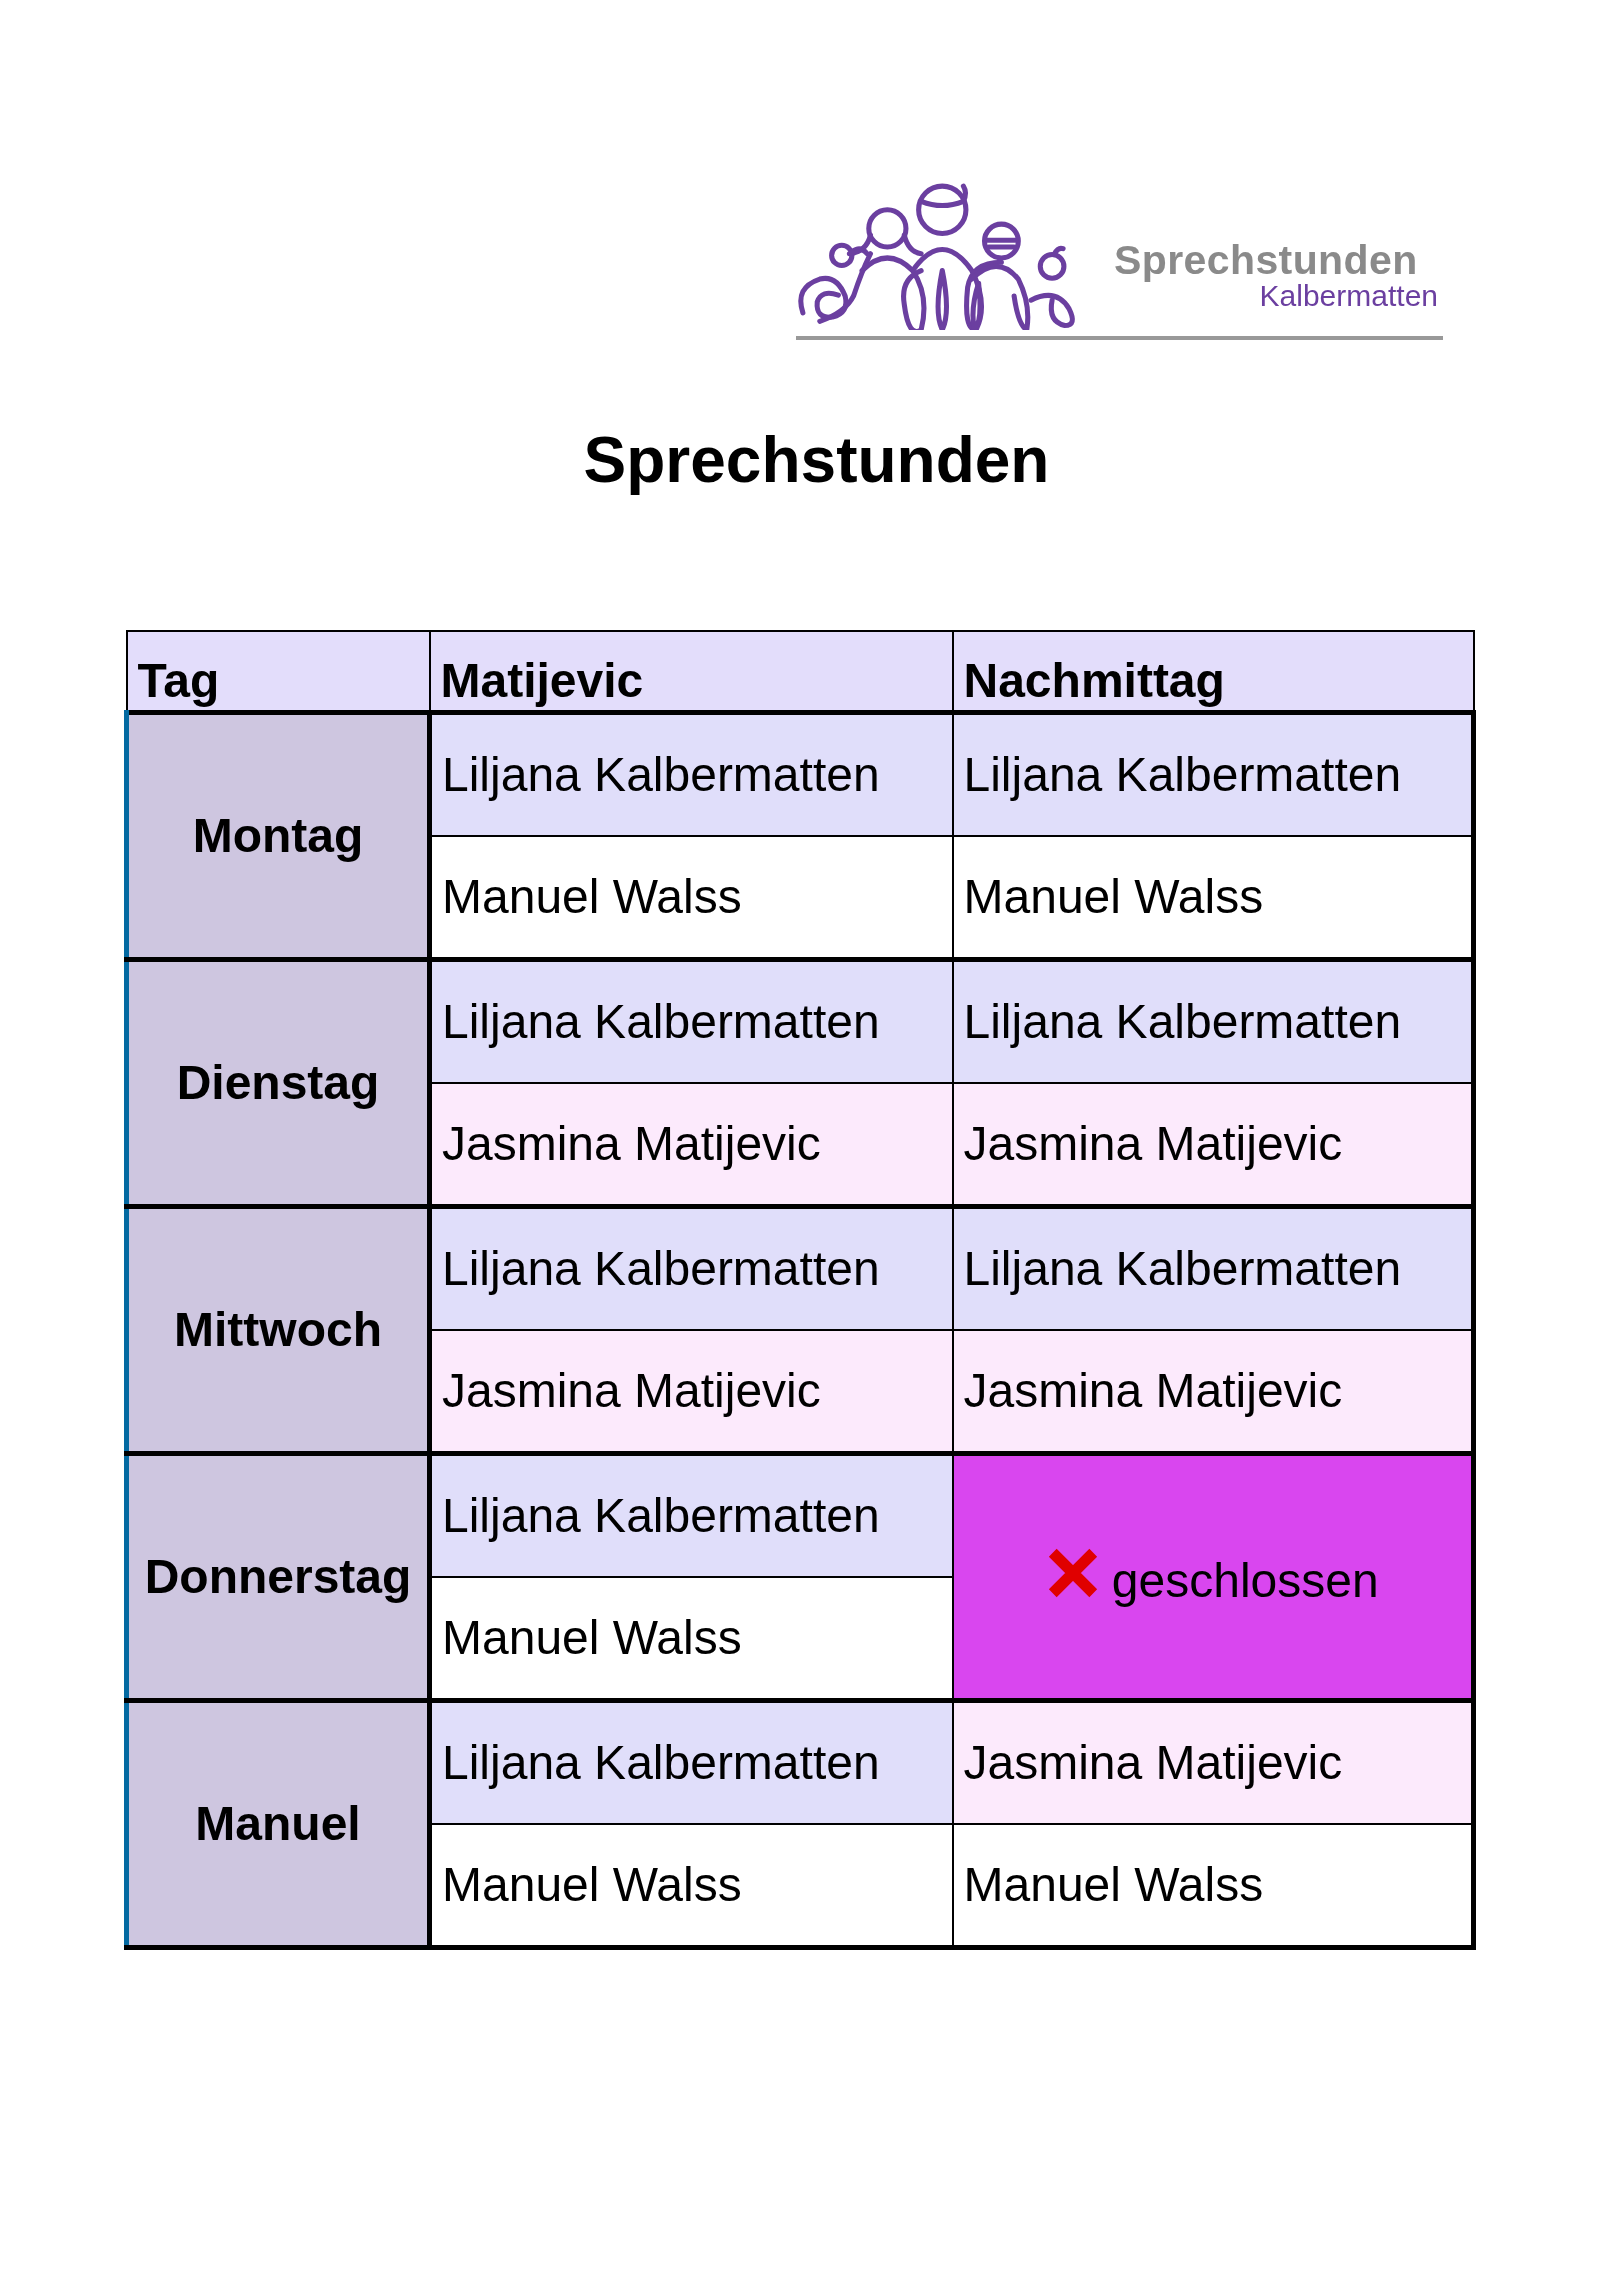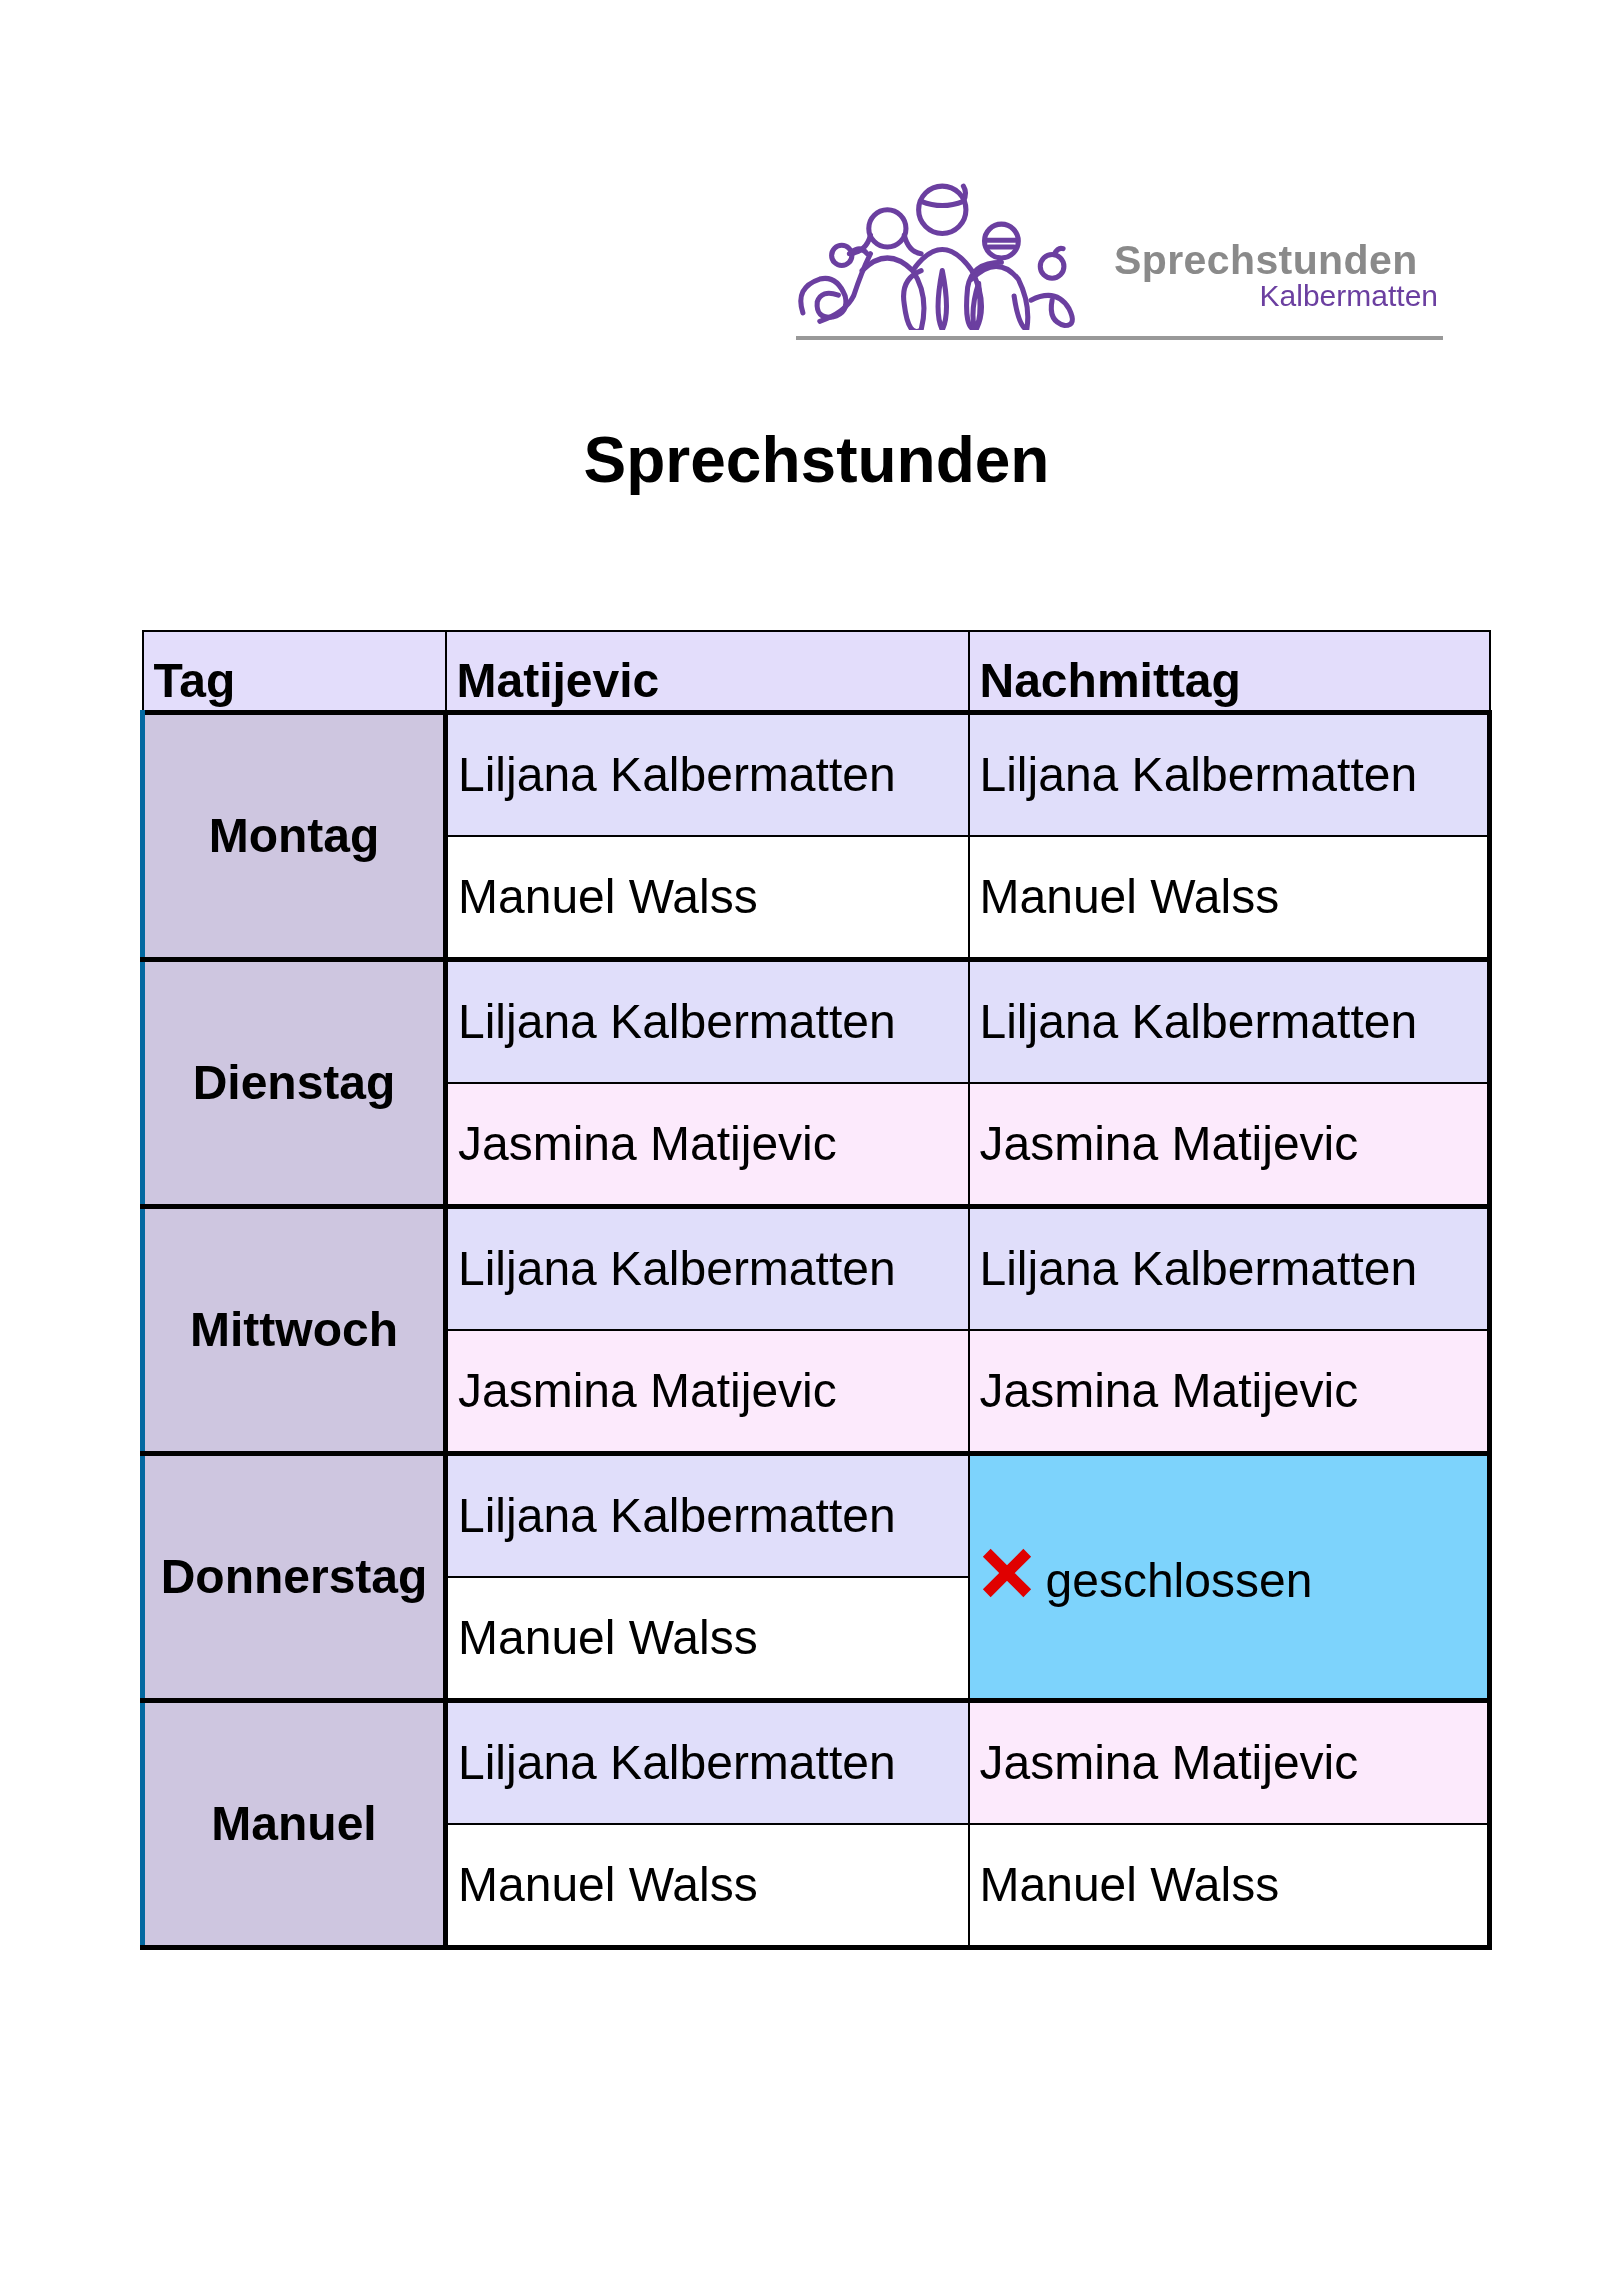--- a/index.html
+++ b/index.html
@@ -21,40 +21,40 @@
     .logo .rule { position: absolute; left: 10px; top: 167px; width: 647px; height: 4.2px; background: #999; }
     .logo .subtitle {
       position: absolute; left: 1.7px; top: 186px; font-size: 26px; color: #7f7f7f;
       white-space: nowrap; letter-spacing: 0.5px;
     }
     .title {
       position: absolute; left: 0; width: 1623px; top: 423px; text-align: center;
       font-size: 64px; font-weight: bold; padding-left: 5px;
     }
     table.schedule {
-      position: absolute; left: 140px; top: 630px; width: 1347px;
+      position: absolute; left: 124px; top: 630px; width: 1347px;
       border-collapse: collapse; table-layout: fixed;
     }
     table.schedule col.c0 { width: 303px; }
     table.schedule col.c1 { width: 523px; }
     table.schedule col.c2 { width: 521px; }
     th, td { padding: 0 10px; font-size: 48px; text-align: left; vertical-align: middle; white-space: nowrap; overflow: hidden; }
     thead th {
       background: #E3DDFB; height: 76px; font-weight: bold; border: 2.5px solid #000;
       vertical-align: bottom; padding-bottom: 1.7px;
     }
     tbody td { height: 120px; border: 2.5px solid #000; }
     td.day {
       background: #CEC6E0; font-weight: bold; text-align: center; padding: 0 5px;
       border-left: 5px solid #0369a1; border-right: 5px solid #000;
     }
     td.bg-lk { background: #E0DEFA; }
     td.bg-jm { background: #FCEAFC; }
     td.bg-mw { background: #FFFFFF; }
-    td.closed { background: #7dd3fc; }
+    td.closed { background: #d946ef; text-align: center; }
     tr.first td { border-top: 5px solid #000; }
     tr.last td { border-bottom: 5px solid #000; }
     td.right { border-right: 5px solid #000; }
     .x-icon { display: inline-block; width: 54px; height: 54px; vertical-align: -3.4px; margin-right: 12px; }
   </style>
 </head>
 <body>
 
 <div class="logo">
   <svg class="figures" width="321" height="161" viewBox="0 0 380 190">

